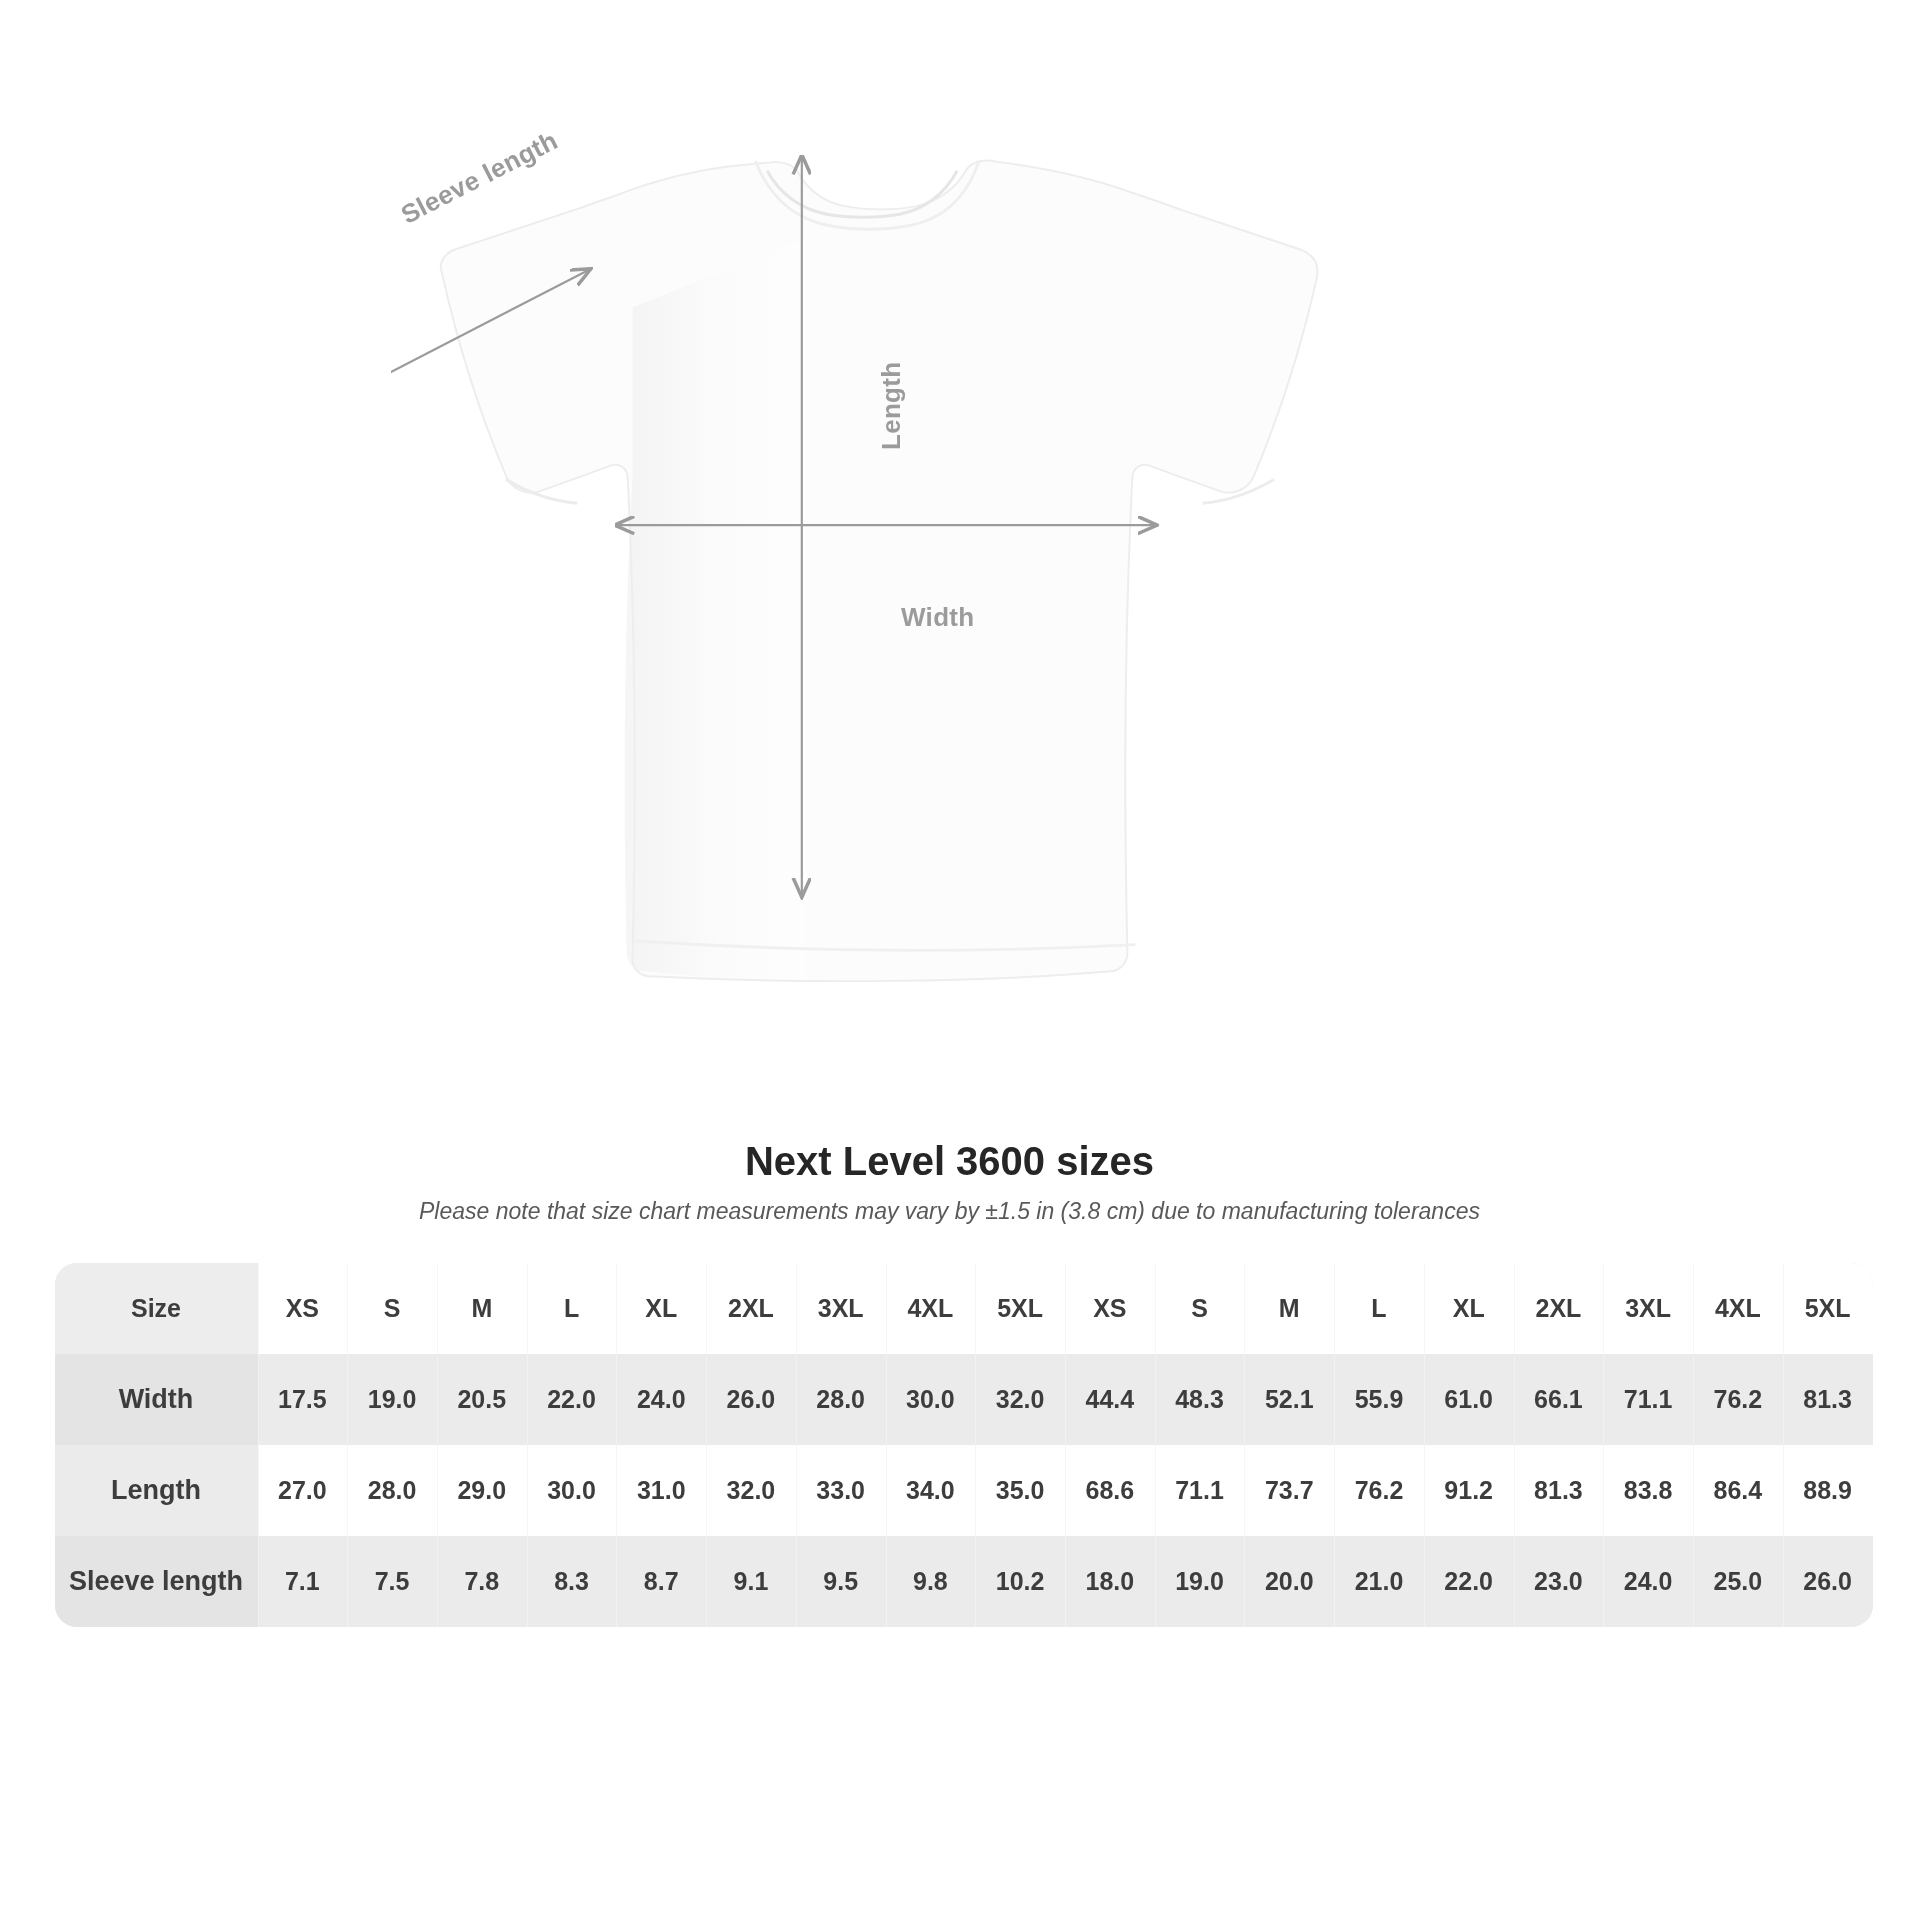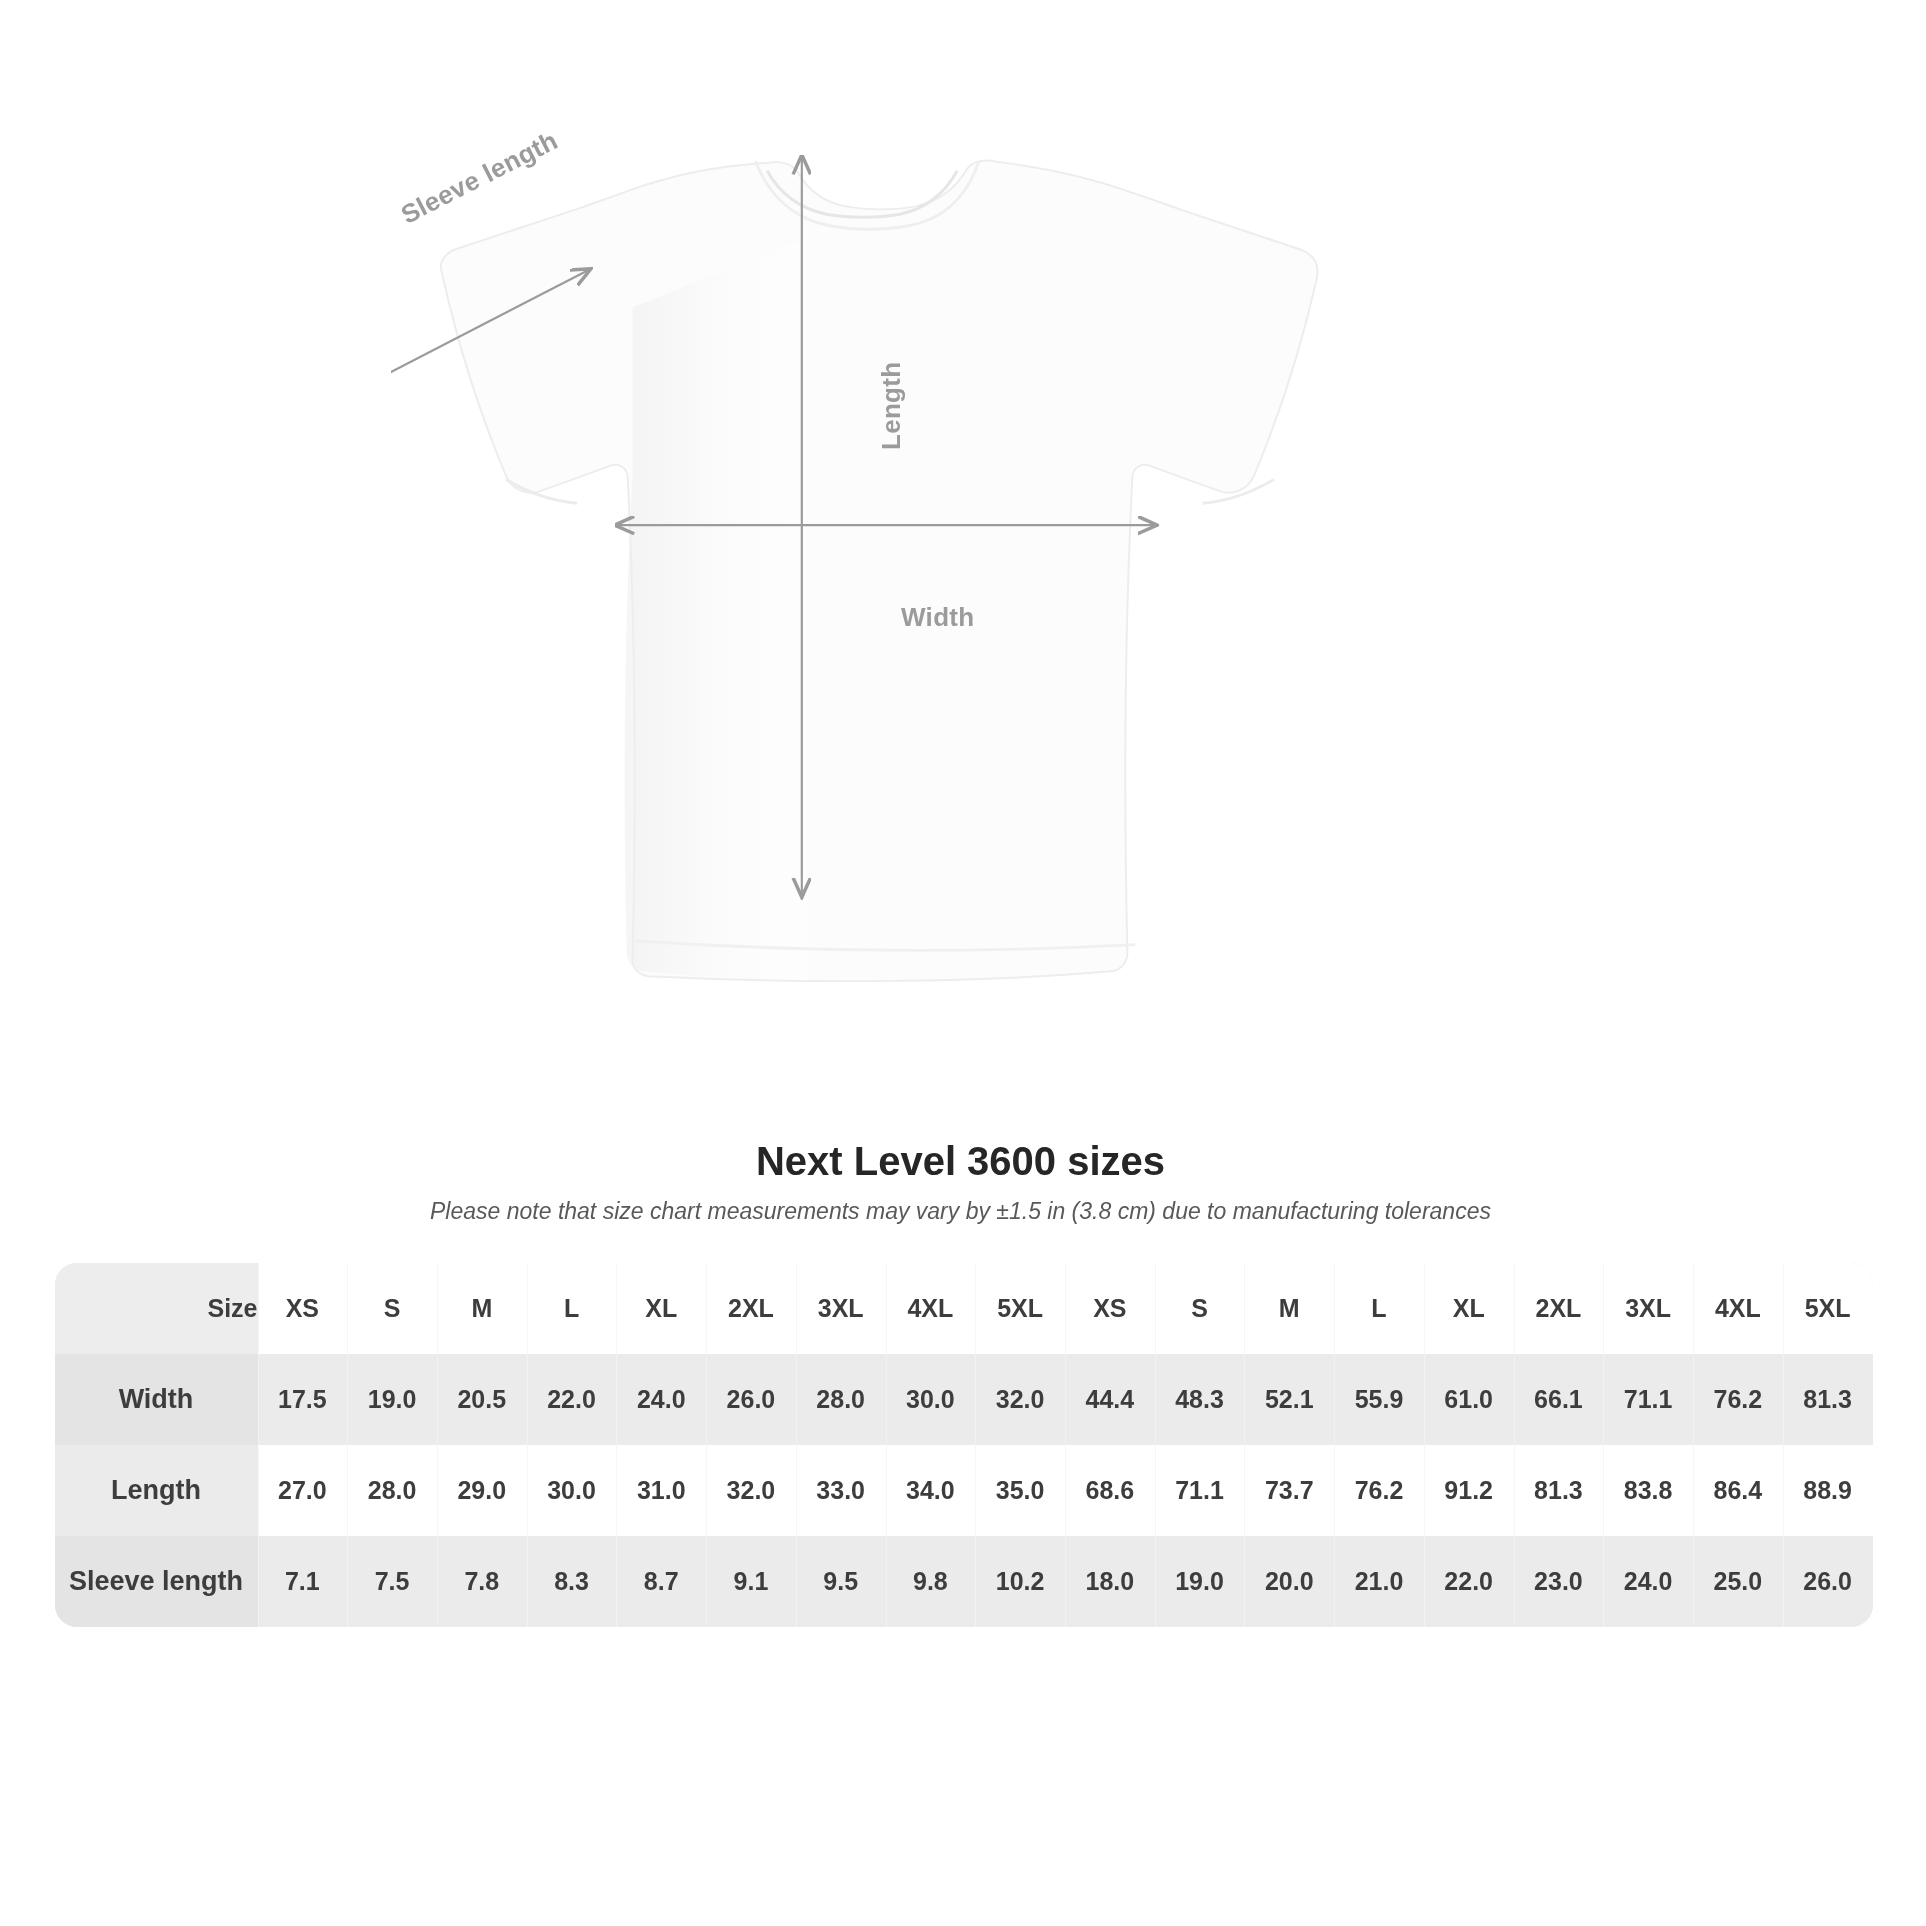--- a/index.html
+++ b/index.html
@@ -55,21 +55,20 @@
   }
   #width-label {
     left: 901px;
     top: 602px;
   }
 
   
   .title-block {
     width: 1899px;
     text-align: center;
-    padding-left: 11px;
   }
   .chart-title {
     font-size: 40px;
     font-weight: bold;
     color: #262626;
     margin: 0 0 14px 0;
   }
   .chart-note {
     font-size: 23px;
     font-style: italic;
@@ -118,21 +117,21 @@
     line-height: 1.3;
   }
   
   .size-head td {
     background: #ffffff;
     font-weight: bold;
     font-size: 26px;
     color: #3d3d3d;
     height: 97px;
   }
-  .size-head td.rowlabel { background: #ededed; text-align: right; }
+  .size-head td.rowlabel { background: #ededed; }
 
   .data-row td { background: #ffffff; font-weight: bold; }
   .data-row.alt td { background: #ebebeb; }
   .data-row td.rowlabel {
     font-weight: bold;
     font-size: 27px;
   }
   .data-row td.rowlabel { background: #ebebeb; }
   .data-row.alt td.rowlabel { background: #e4e4e4; }
 

